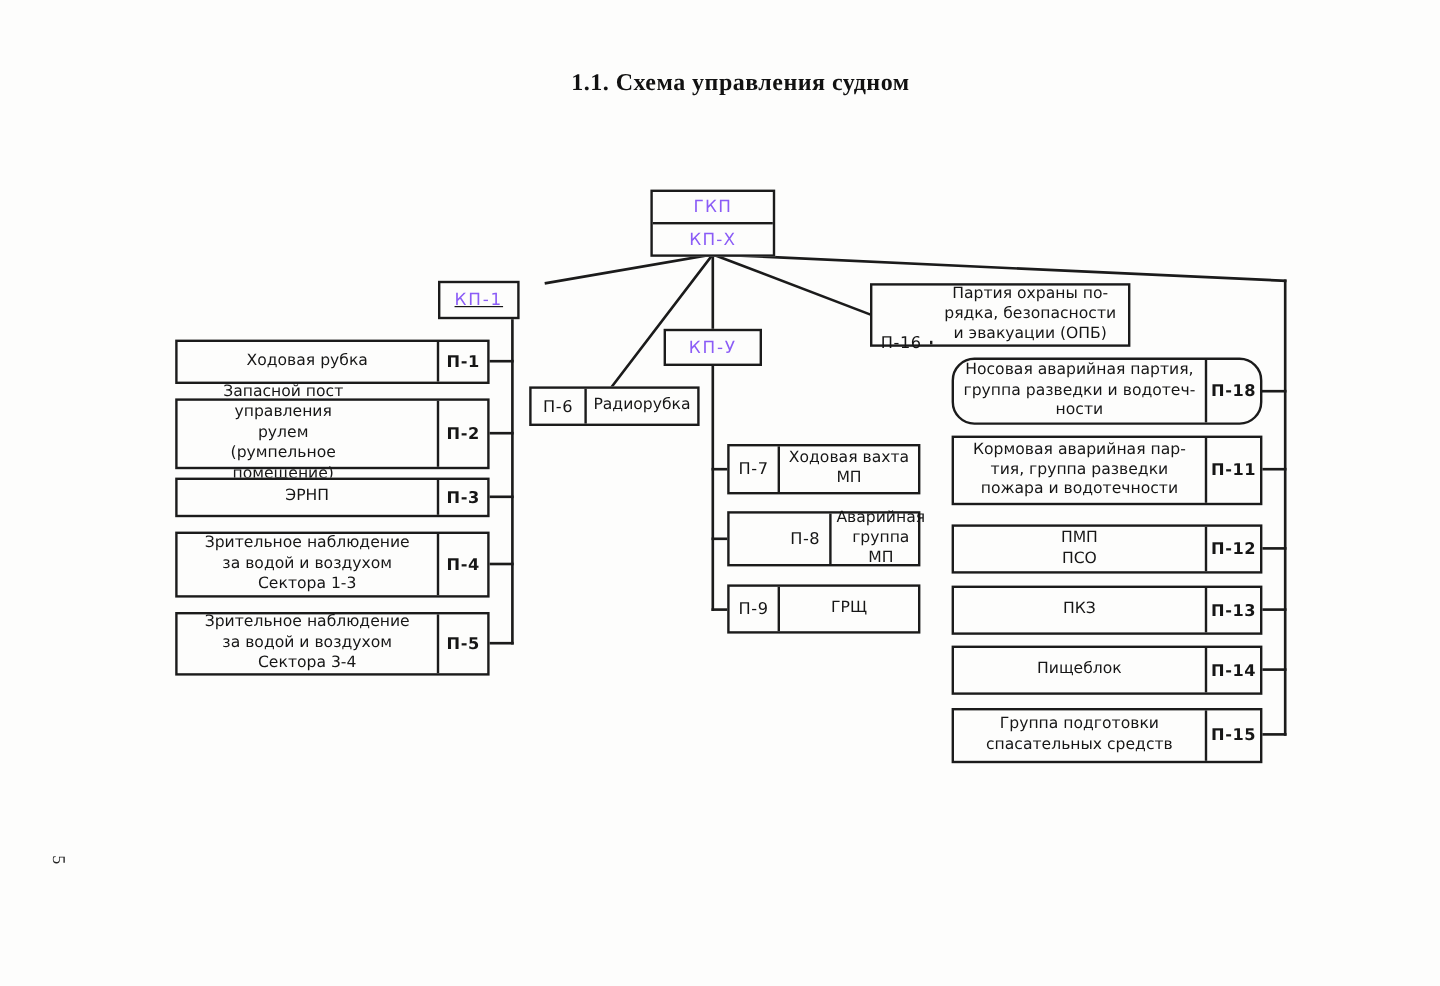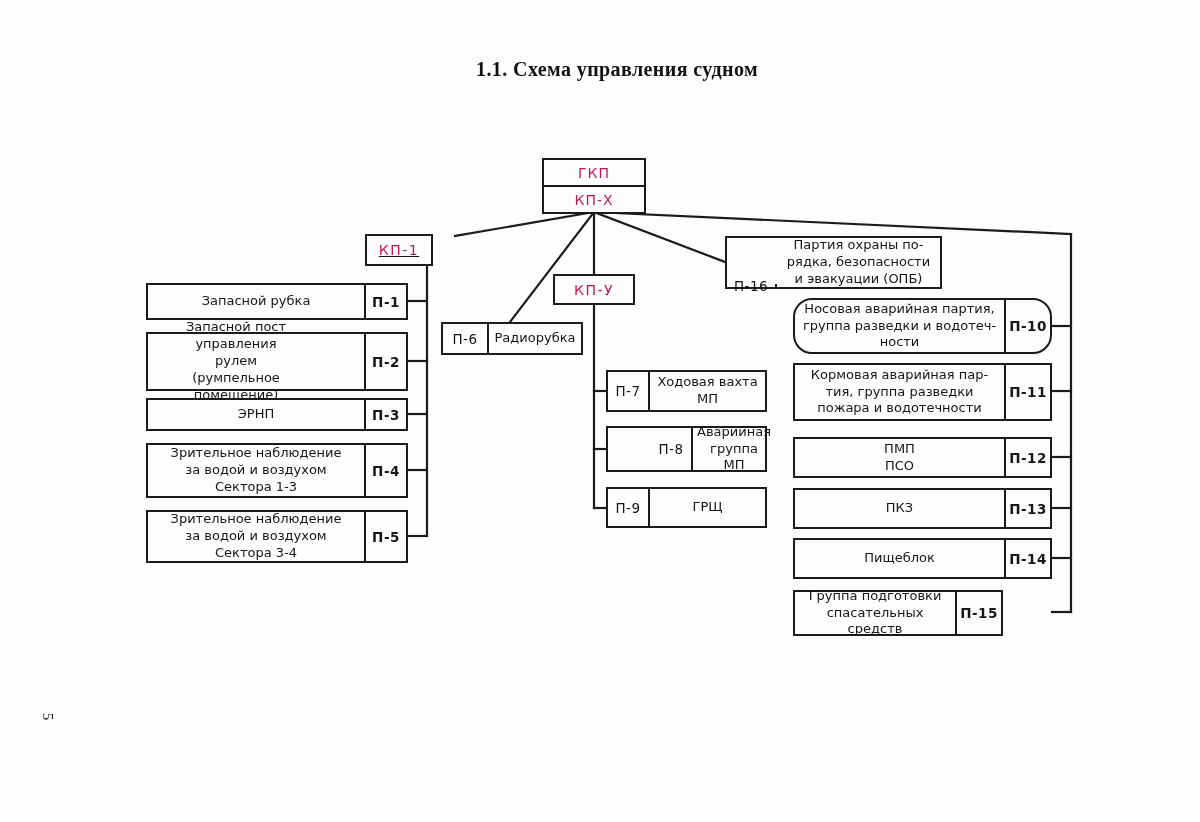--- a/index.html
+++ b/index.html
@@ -30,21 +30,21 @@
     font-size:13.5px;letter-spacing:.5px;color:#161616;flex:0 0 auto;
   }
   .id-right{border-left:2px solid #1b1b1b;font-weight:bold;}
   .id-left{border-right:2px solid #1b1b1b;}
   .node{
     position:absolute;box-sizing:border-box;border:2px solid #1b1b1b;
     background:#fdfdfc;display:flex;flex-direction:column;
   }
   .node .row{
     flex:1;display:flex;align-items:center;justify-content:center;
-    font-size:14px;letter-spacing:1px;color:#be185d;
+    font-size:14px;letter-spacing:1px;color:#8b5cf6;
   }
   .node .row + .row{border-top:2px solid #1b1b1b;}
   .node.single .row{letter-spacing:1.5px;}
   .page-number{
     position:absolute;left:44px;top:708px;
     font-size:15px;transform:rotate(90deg);color:#222;
     font-family:"Liberation Serif","DejaVu Serif",serif;
   }
 </style>
 </head>
@@ -90,21 +90,21 @@
 
 <div class="node single" style="left:365px;top:234px;width:68px;height:32px;text-decoration:underline;">
   <div class="row">КП-1</div>
 </div>
 
 <div class="node single" style="left:553px;top:274px;width:82px;height:31px;">
   <div class="row">КП-У</div>
 </div>
 
 <div class="box" style="left:146px;top:283px;width:262px;height:37px;">
-  <div class="cell-text">Запасной рубка</div>
+  <div class="cell-text">Ходовая рубка</div>
   <div class="cell-id id-right" style="width:40px;">П-1</div>
 </div>
 <div class="box" style="left:146px;top:332px;width:262px;height:59px;gap:40px;">
   <div class="cell-text">Запасной пост управления
 рулем
 (румпельное помещение)</div>
   <div class="cell-id id-right" style="width:40px;">П-2</div>
 </div>
 <div class="box" style="left:146px;top:398px;width:262px;height:33px;">
   <div class="cell-text">ЭРНП</div>
@@ -147,40 +147,40 @@
   <div class="cell-id id-left" style="width:48px;margin-top:46px;">П-16</div>
   <div class="cell-text">Партия охраны по-
 рядка, безопасности
 и эвакуации (ОПБ)</div>
 </div>
 
 <div class="box" style="left:793px;top:298px;width:259px;height:56px;border-radius:19px;">
   <div class="cell-text">Носовая аварийная партия,
 группа разведки и водотеч-
 ности</div>
-  <div class="cell-id id-right" style="width:44px;">П-10</div>
+  <div class="cell-id id-right" style="width:44px;">П-18</div>
 </div>
 <div class="box" style="left:793px;top:363px;width:259px;height:58px;">
   <div class="cell-text">Кормовая аварийная пар-
 тия, группа разведки
 пожара и водотечности</div>
   <div class="cell-id id-right" style="width:44px;">П-11</div>
 </div>
 <div class="box" style="left:793px;top:437px;width:259px;height:41px;">
   <div class="cell-text">ПМП
 ПСО</div>
   <div class="cell-id id-right" style="width:44px;">П-12</div>
 </div>
 <div class="box" style="left:793px;top:488px;width:259px;height:41px;">
   <div class="cell-text">ПКЗ</div>
   <div class="cell-id id-right" style="width:44px;">П-13</div>
 </div>
 <div class="box" style="left:793px;top:538px;width:259px;height:41px;">
   <div class="cell-text">Пищеблок</div>
   <div class="cell-id id-right" style="width:44px;">П-14</div>
 </div>
-<div class="box" style="left:793px;top:590px;width:210px;height:46px;">
+<div class="box" style="left:793px;top:590px;width:259px;height:46px;">
   <div class="cell-text">Группа подготовки
 спасательных средств</div>
   <div class="cell-id id-right" style="width:44px;">П-15</div>
 </div>
 
 <div class="page-number">5</div>
 
 </body></html>

